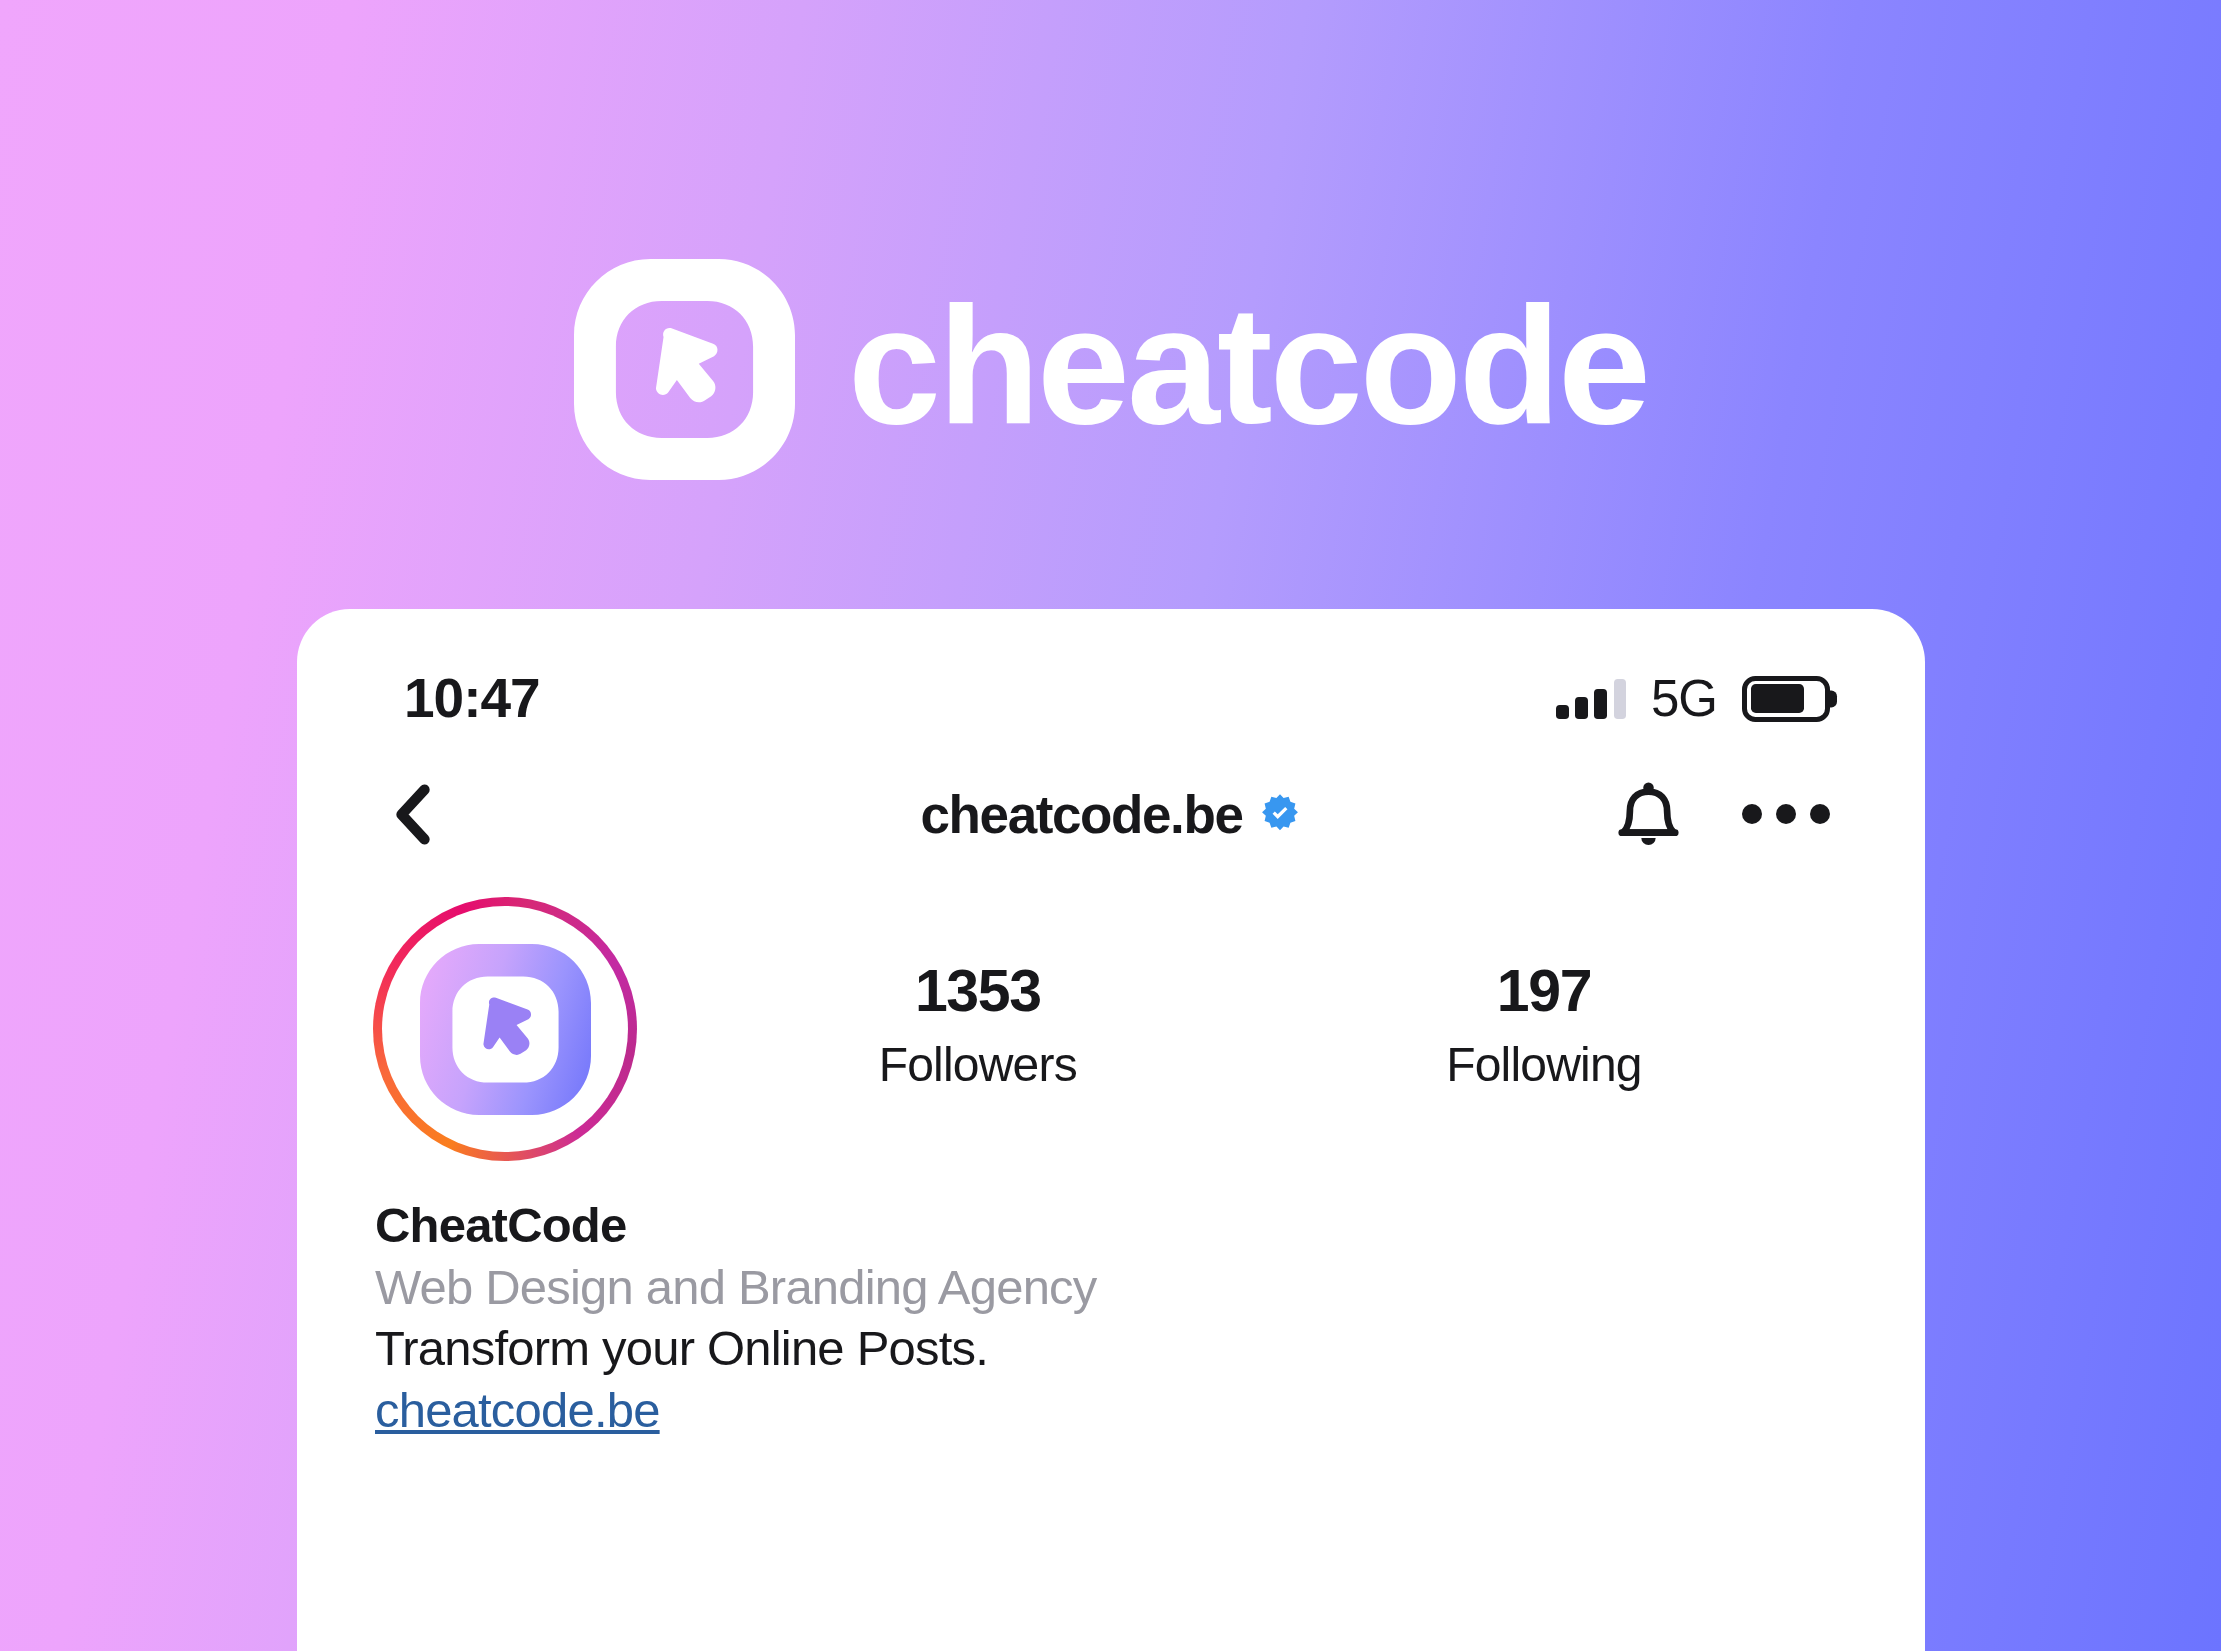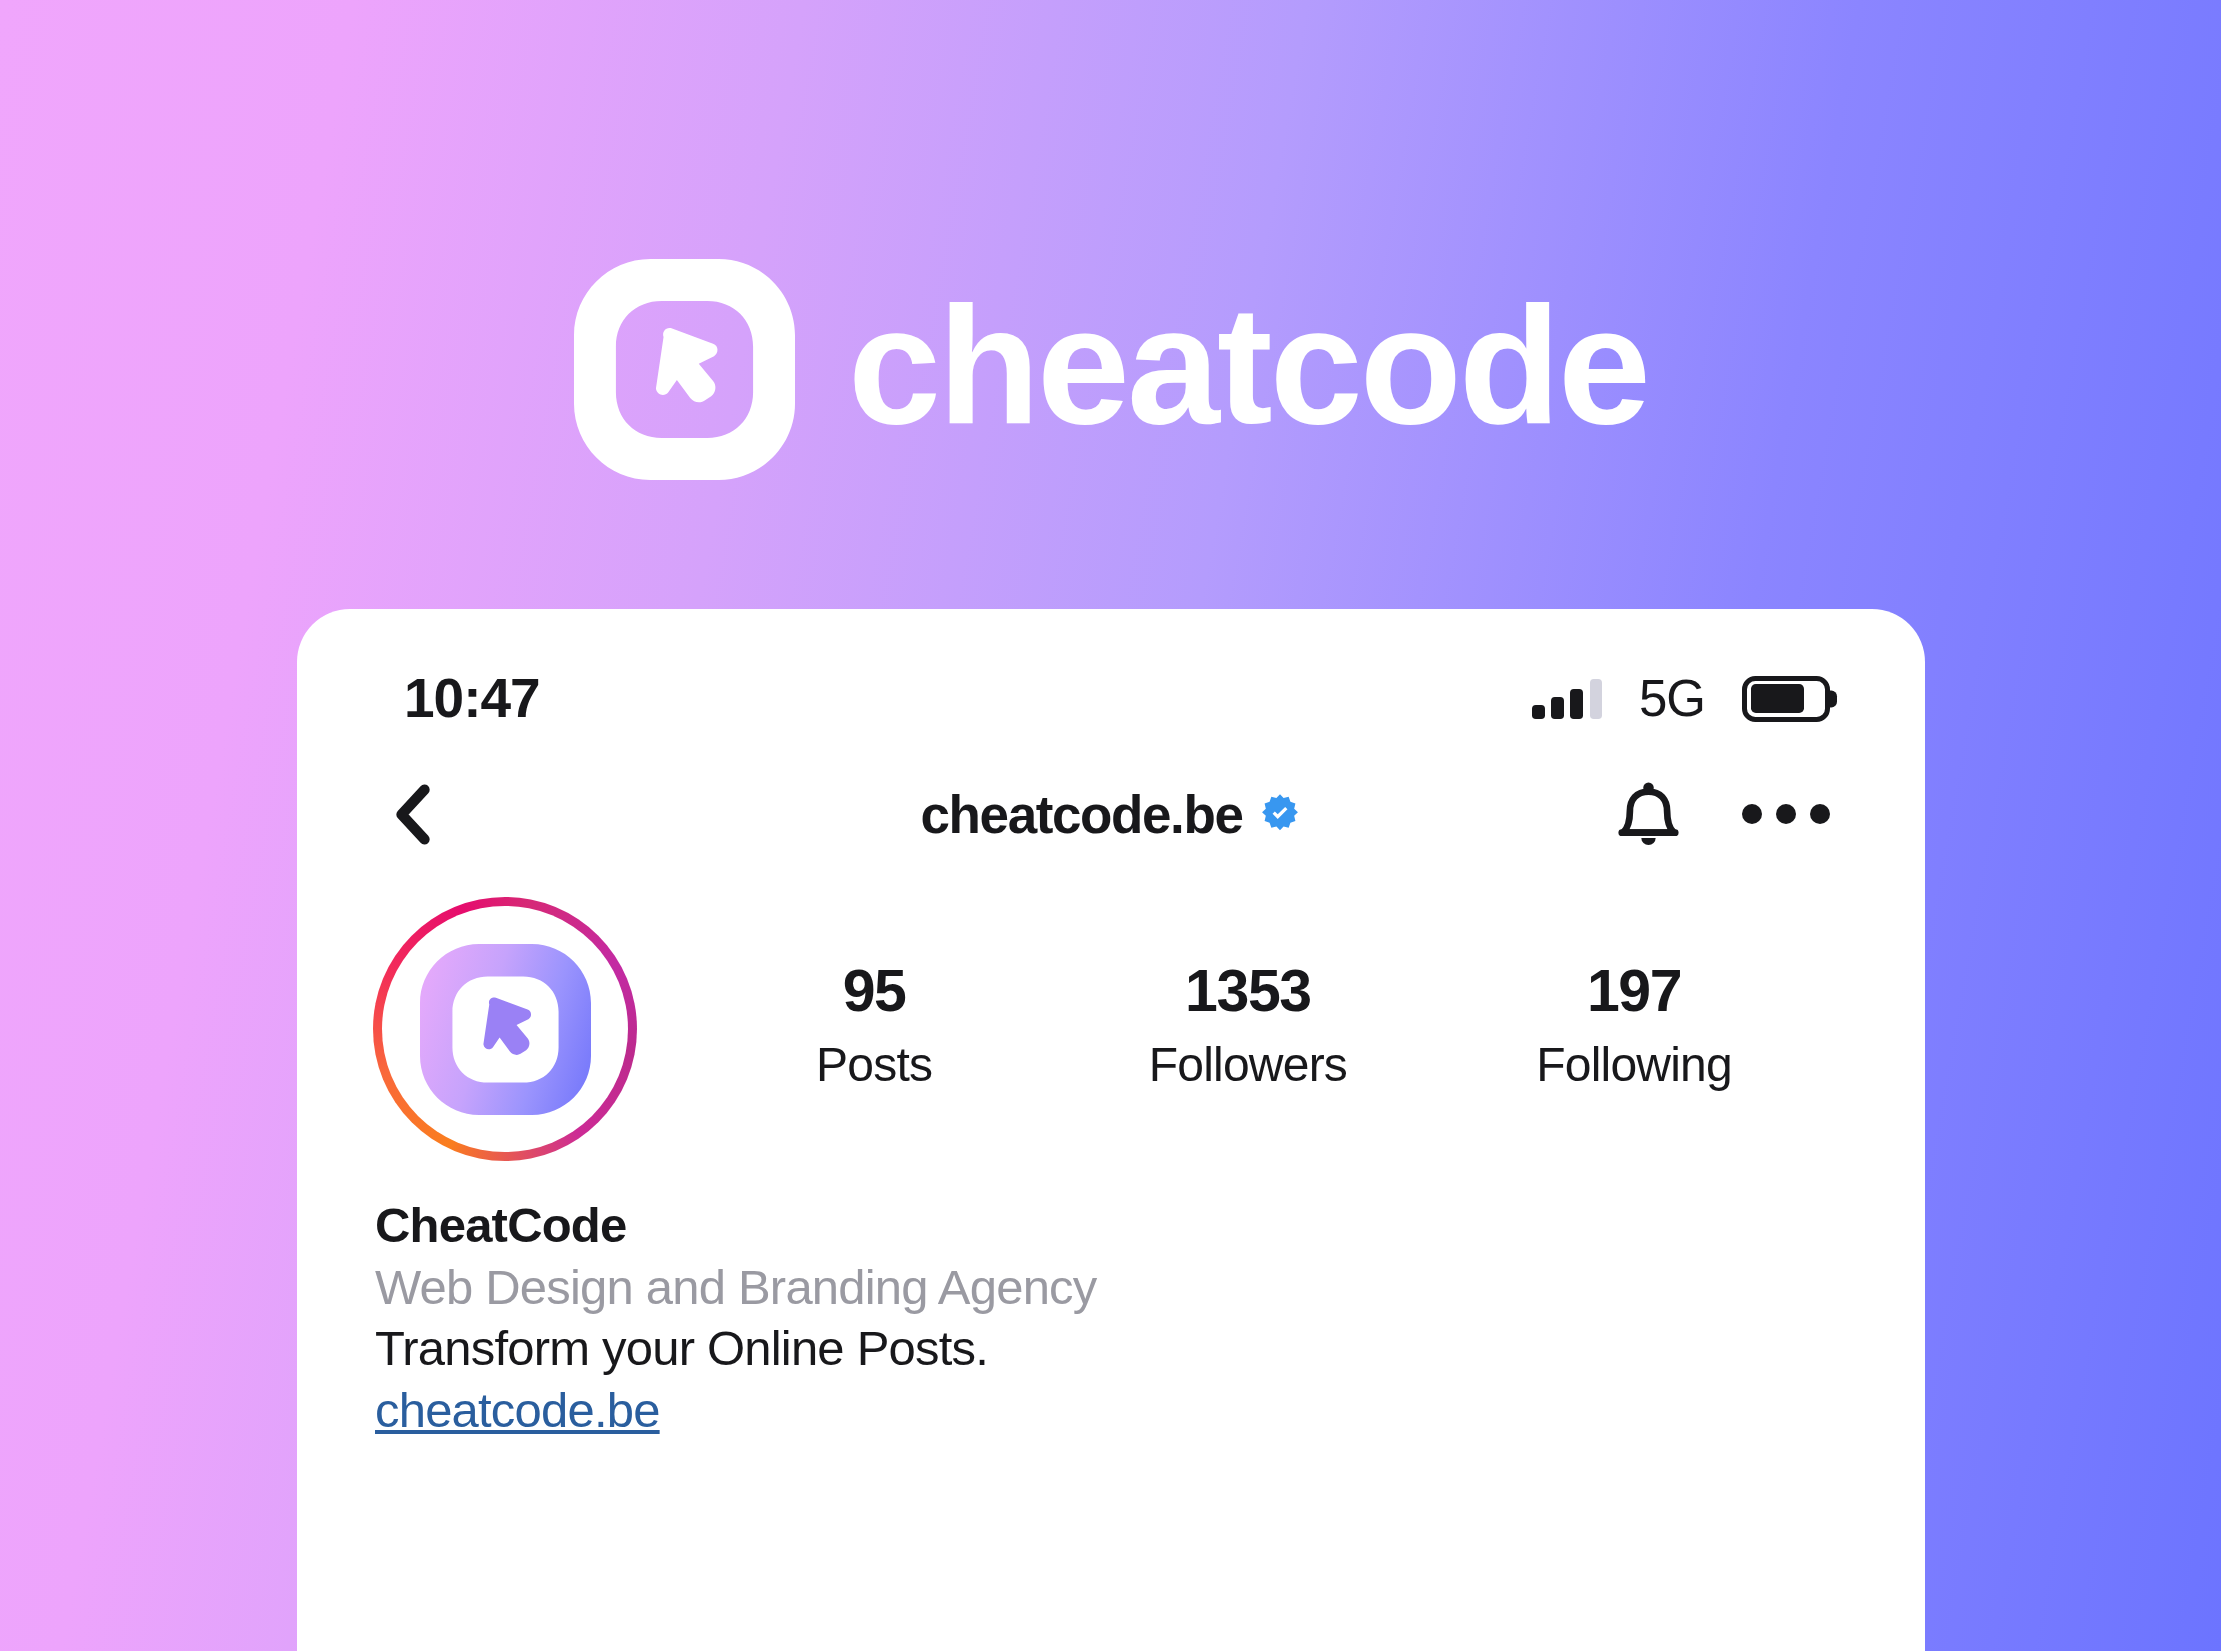--- a/index.html
+++ b/index.html
@@ -80,21 +80,21 @@
     font-size: 55px;
     font-weight: 700;
     color: #18181b;
     letter-spacing: -1px;
     line-height: 1;
   }
 
   .status-right {
     display: flex;
     align-items: center;
-    gap: 37px;
+    gap: 25px;
   }
 
   .signal-bars {
     display: flex;
     align-items: flex-end;
     gap: 6.7px;
     height: 40px;
   }
   .signal-bars i { display: block; width: 12.4px; border-radius: 3.8px; background: #18181b; }
   .signal-bars i:nth-child(1) { height: 13.3px; }
@@ -419,24 +419,20 @@
             C 133 152 126 151 122 146
             L 108 127
             L 99 140
             C 95 145 87 143 86 136 Z"></path>
         </svg>
       </div>
     </div>
 
     <div class="stats">
       <div class="stat">
-        <span class="stat-value">95</span>
-        <span class="stat-label">Posts</span>
-      </div>
-      <div class="stat">
         <span class="stat-value">1353</span>
         <span class="stat-label">Followers</span>
       </div>
       <div class="stat">
         <span class="stat-value">197</span>
         <span class="stat-label">Following</span>
       </div>
     </div>
   </div>
 

